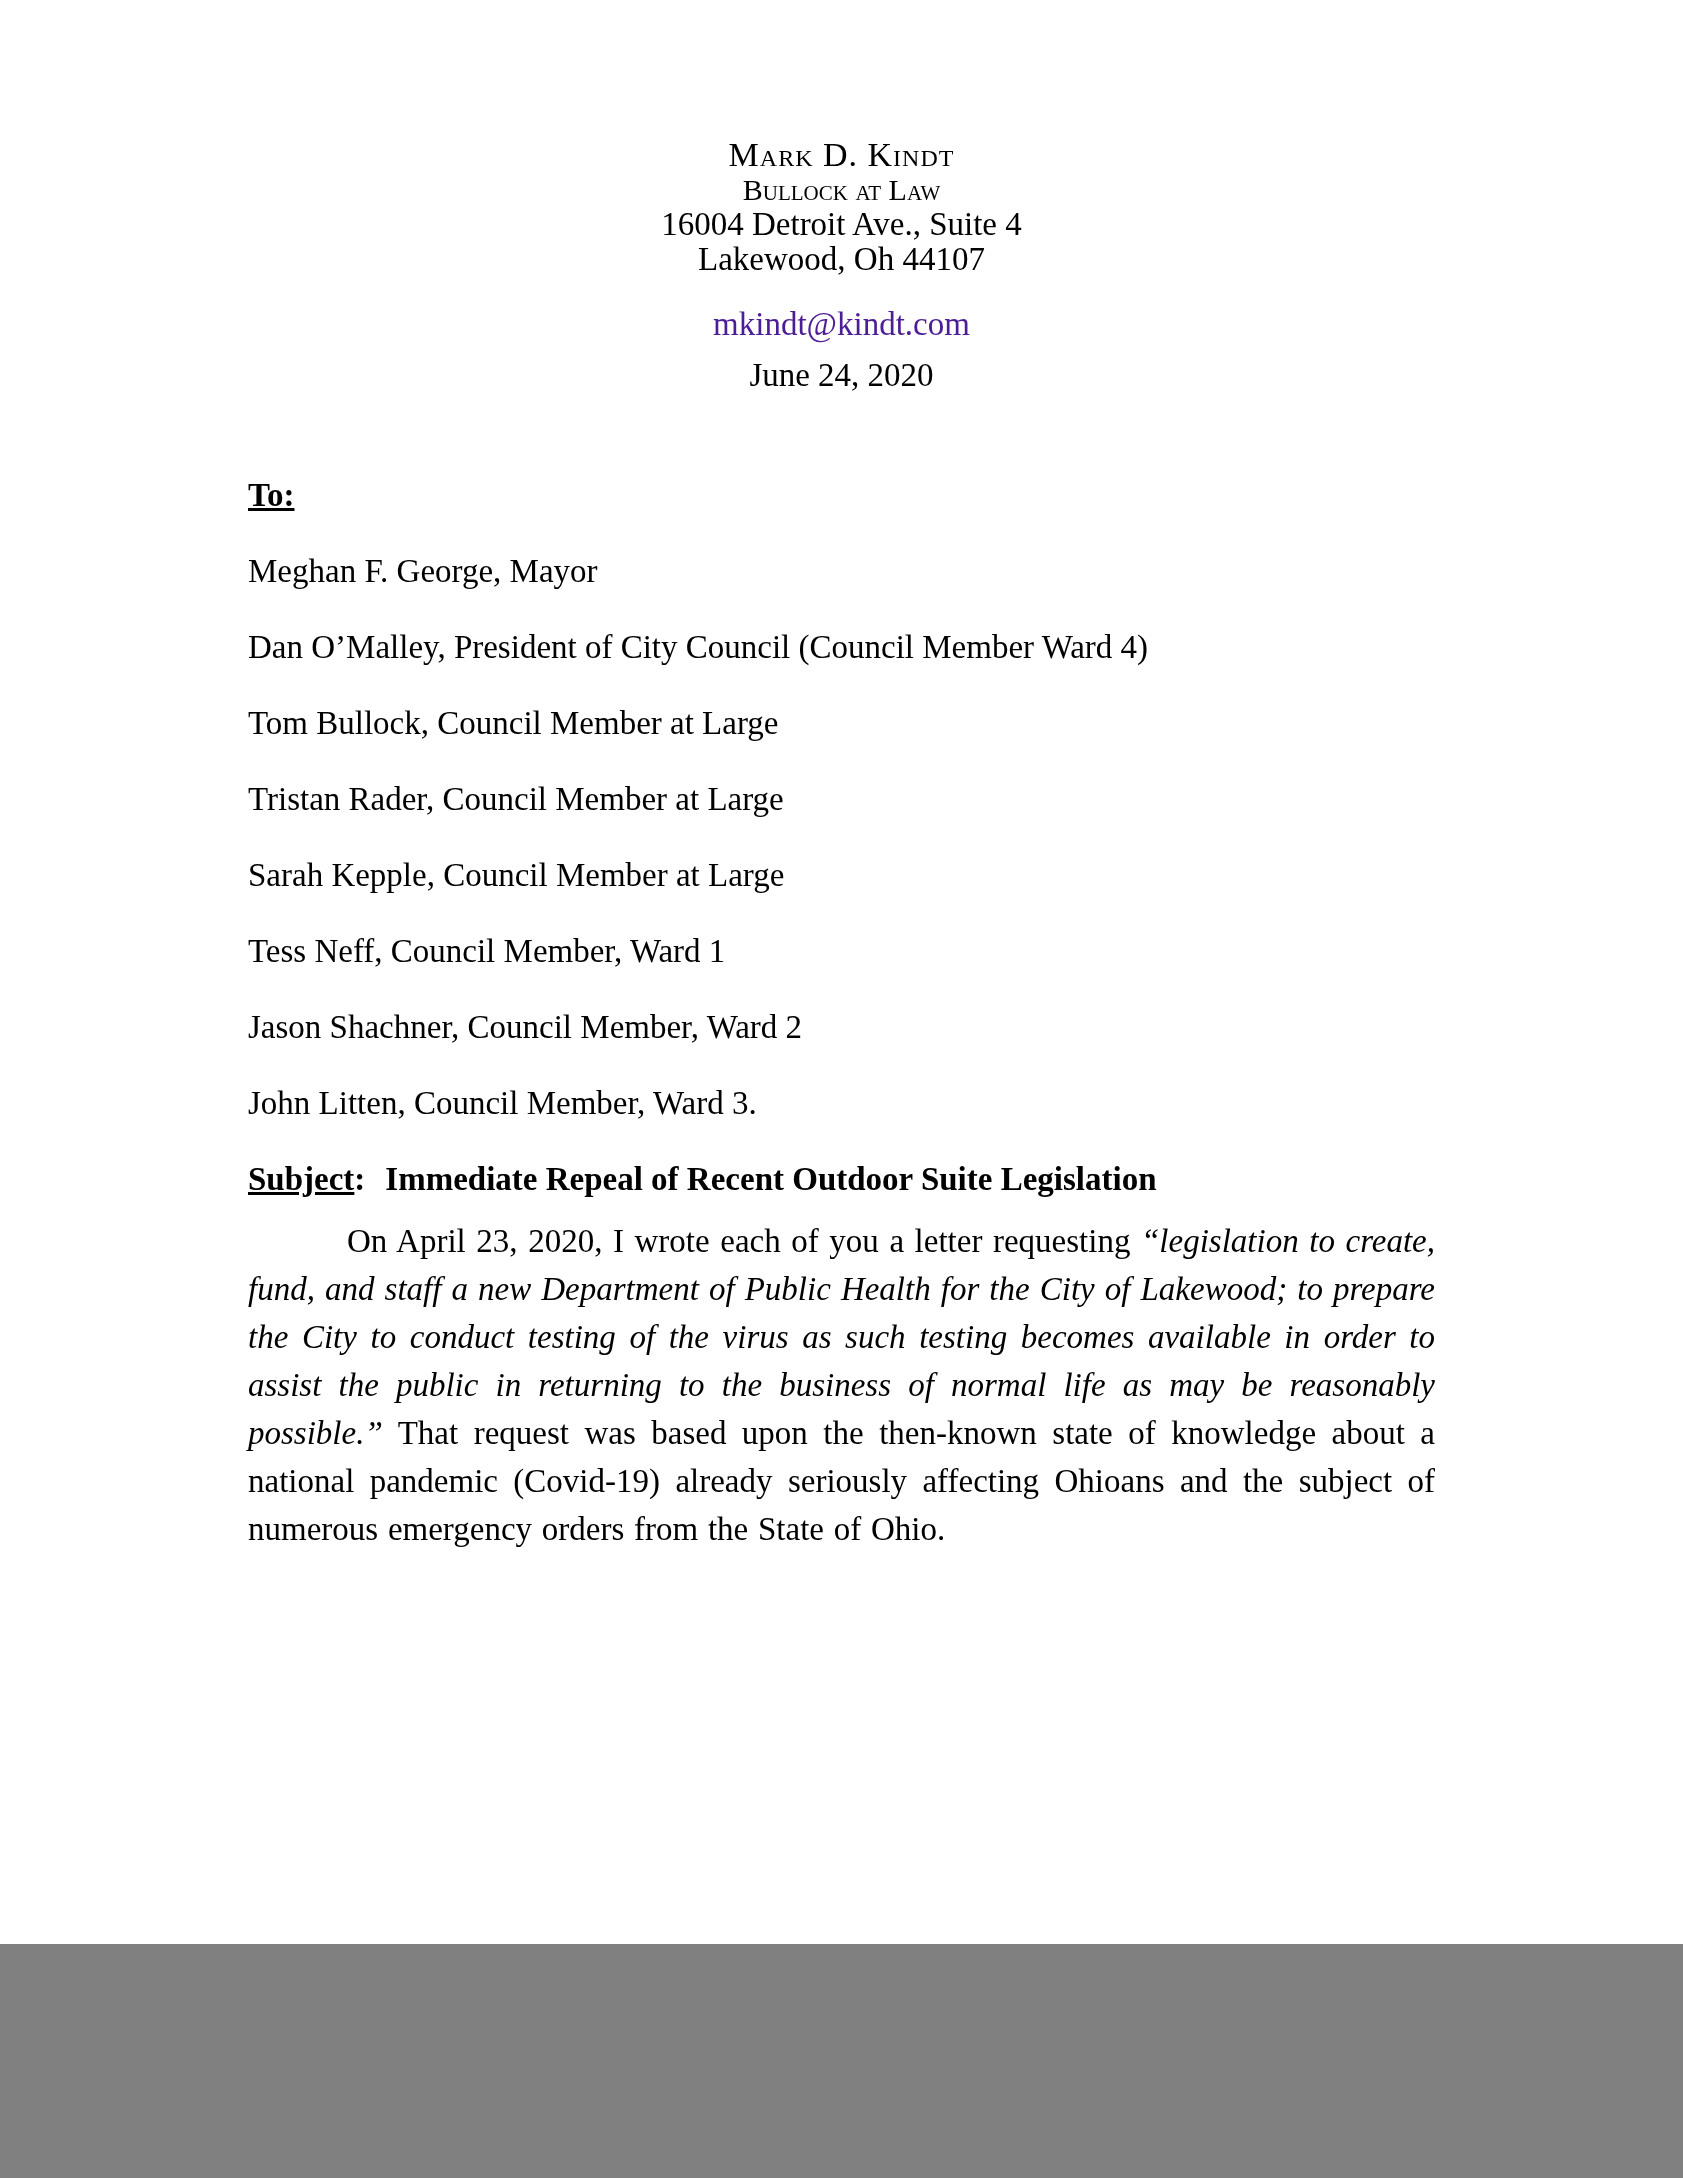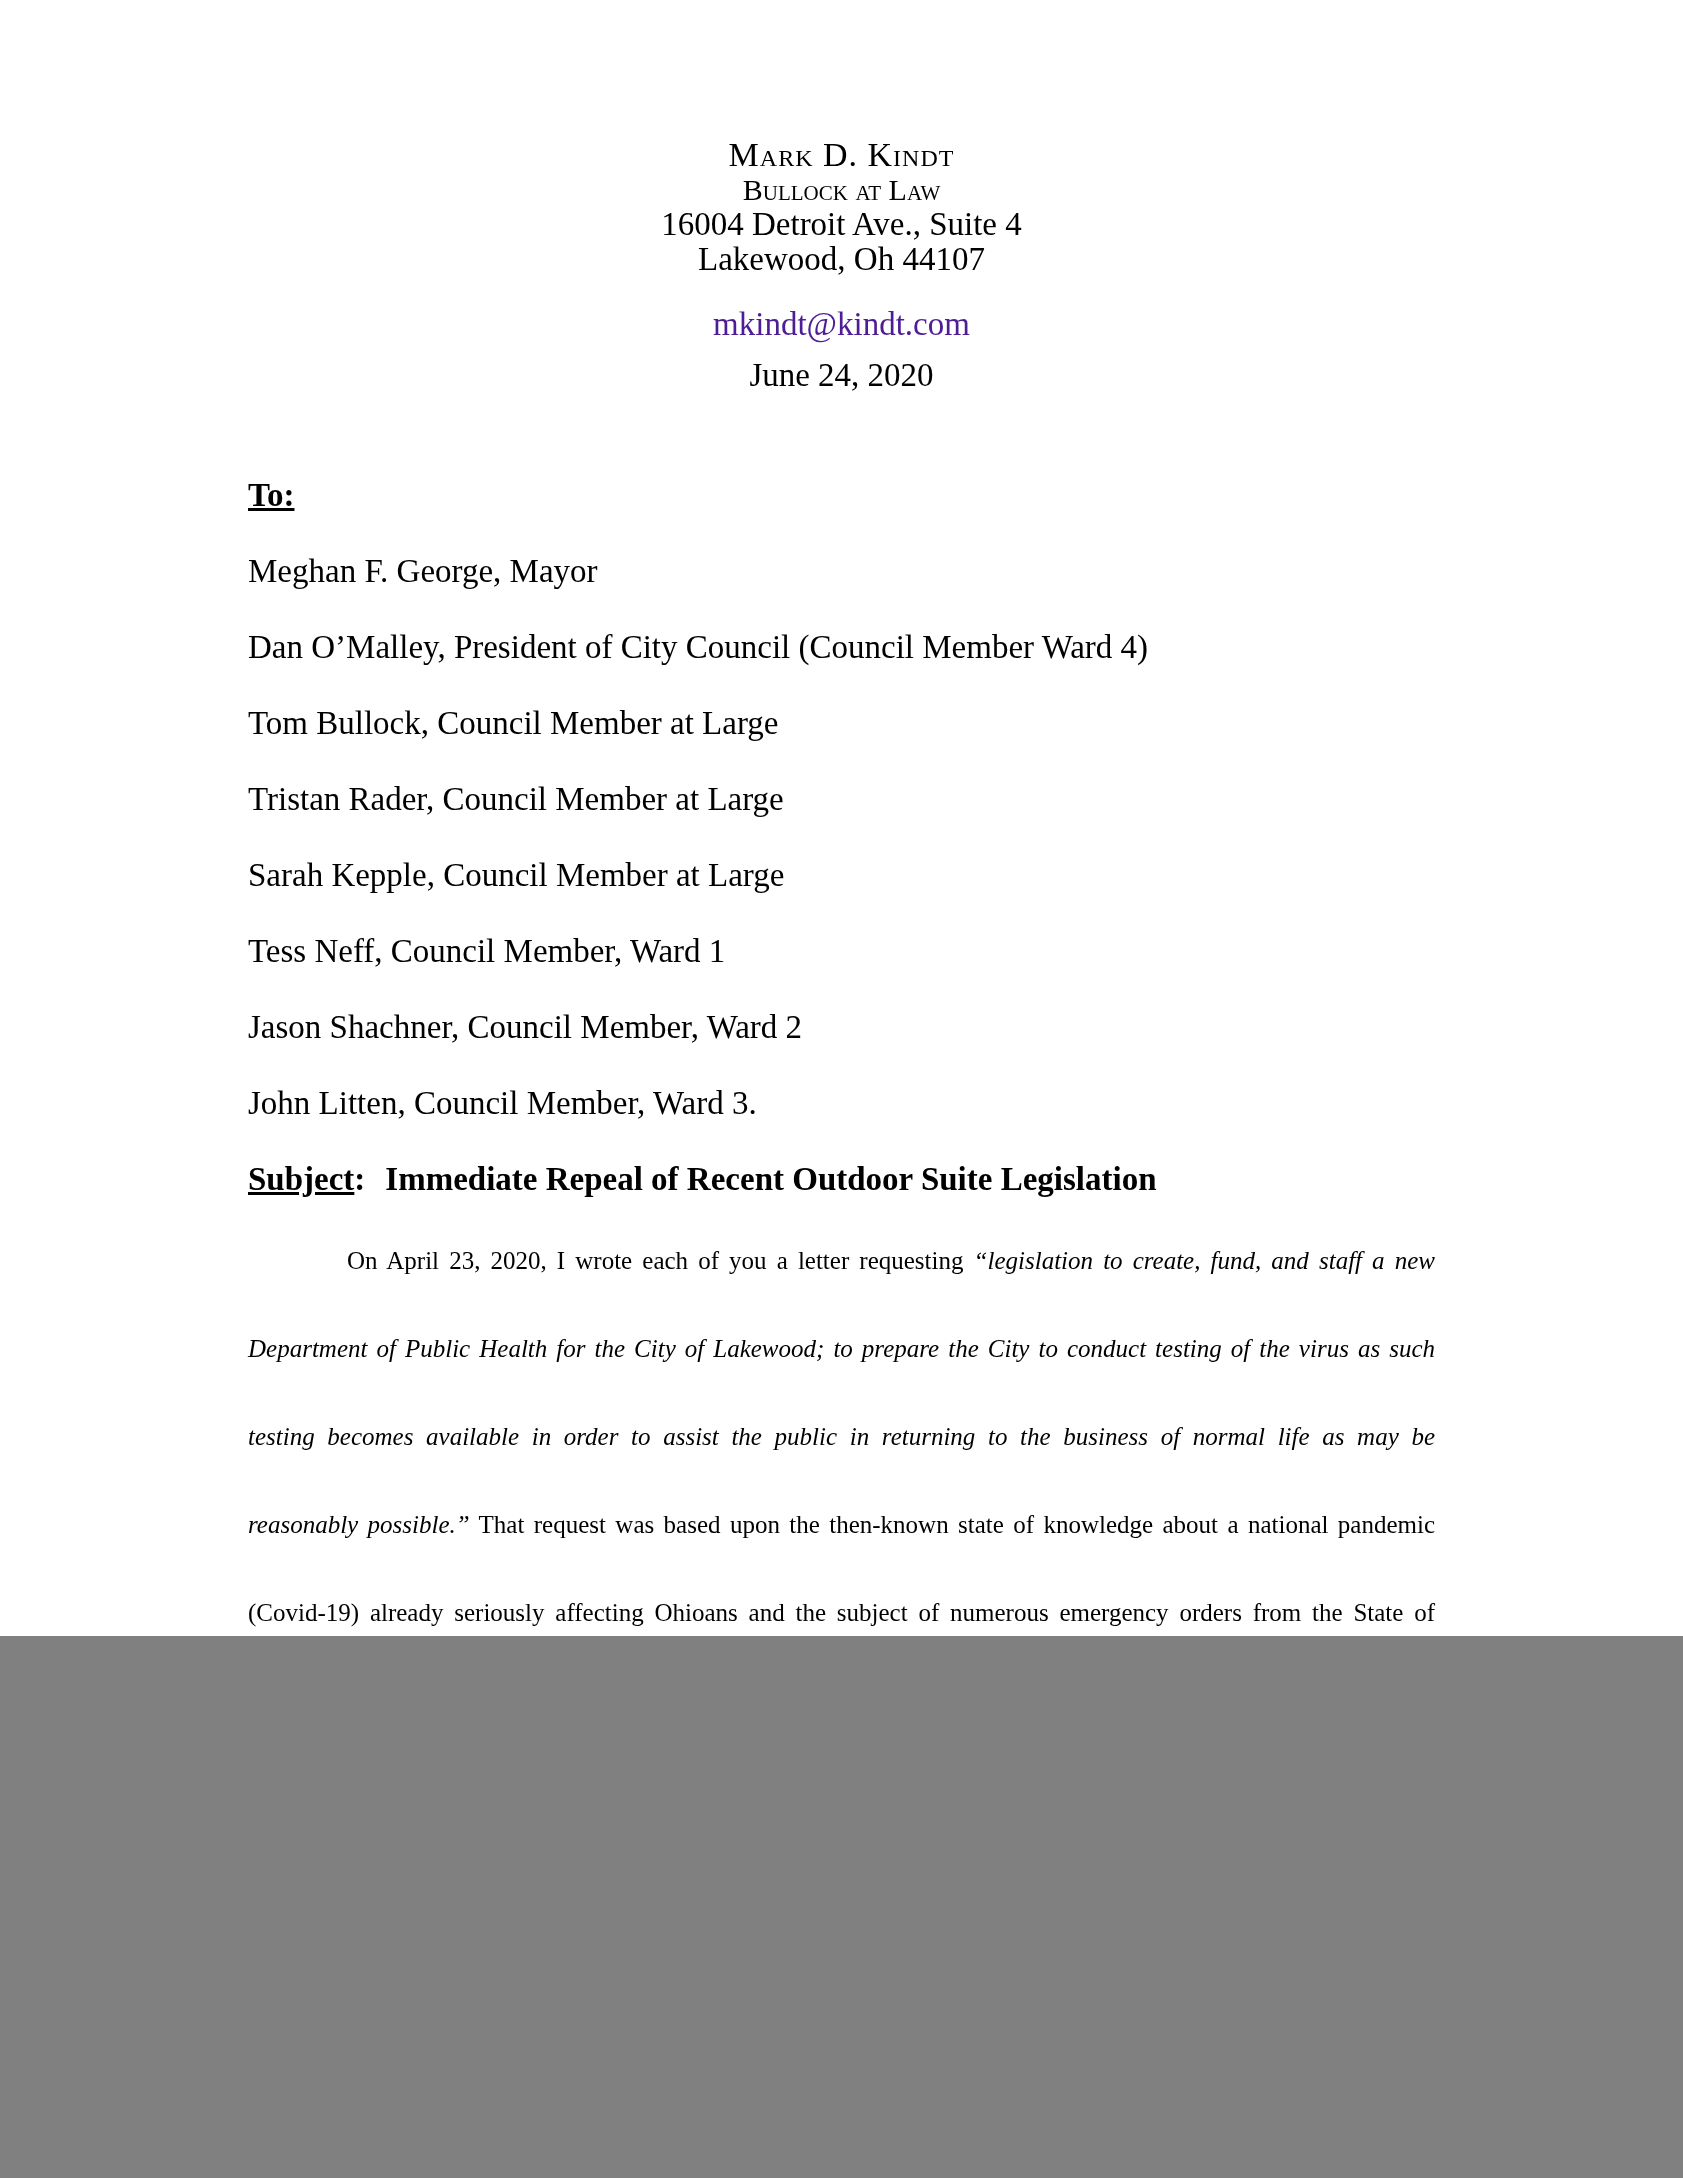--- a/index.html
+++ b/index.html
@@ -3,21 +3,21 @@
 <meta charset="utf-8">
 <style>
   html, body {
     margin: 0;
     padding: 0;
     background: #808080;
   }
   .page {
     position: relative;
     width: 1683px;
-    height: 1636px;
+    height: 1944px;
     margin: 0 auto;
     background: #ffffff;
     font-family: "Liberation Serif", "DejaVu Serif", serif;
     color: #000000;
     overflow: hidden;
   }
   .content {
     position: absolute;
     left: 248px;
     right: 248px;
@@ -66,22 +66,22 @@
   .subject-line {
     font-size: 33px;
     line-height: 76px;
     font-weight: bold;
     white-space: nowrap;
   }
   .subject-label { text-decoration: underline; text-align: right; }
   .subject-text { padding-left: 20px; }
   
   .body-par {
-    font-size: 25px;
-    line-height: 88px;
+    font-size: 33px;
+    line-height: 48px;
     text-align: justify;
     text-indent: 99px;
     word-spacing: 1.5px;
   }
   .quote-italic { font-style: italic; }
   
   .page-number {
     position: absolute;
     top: 2012px;
     right: 248px;

